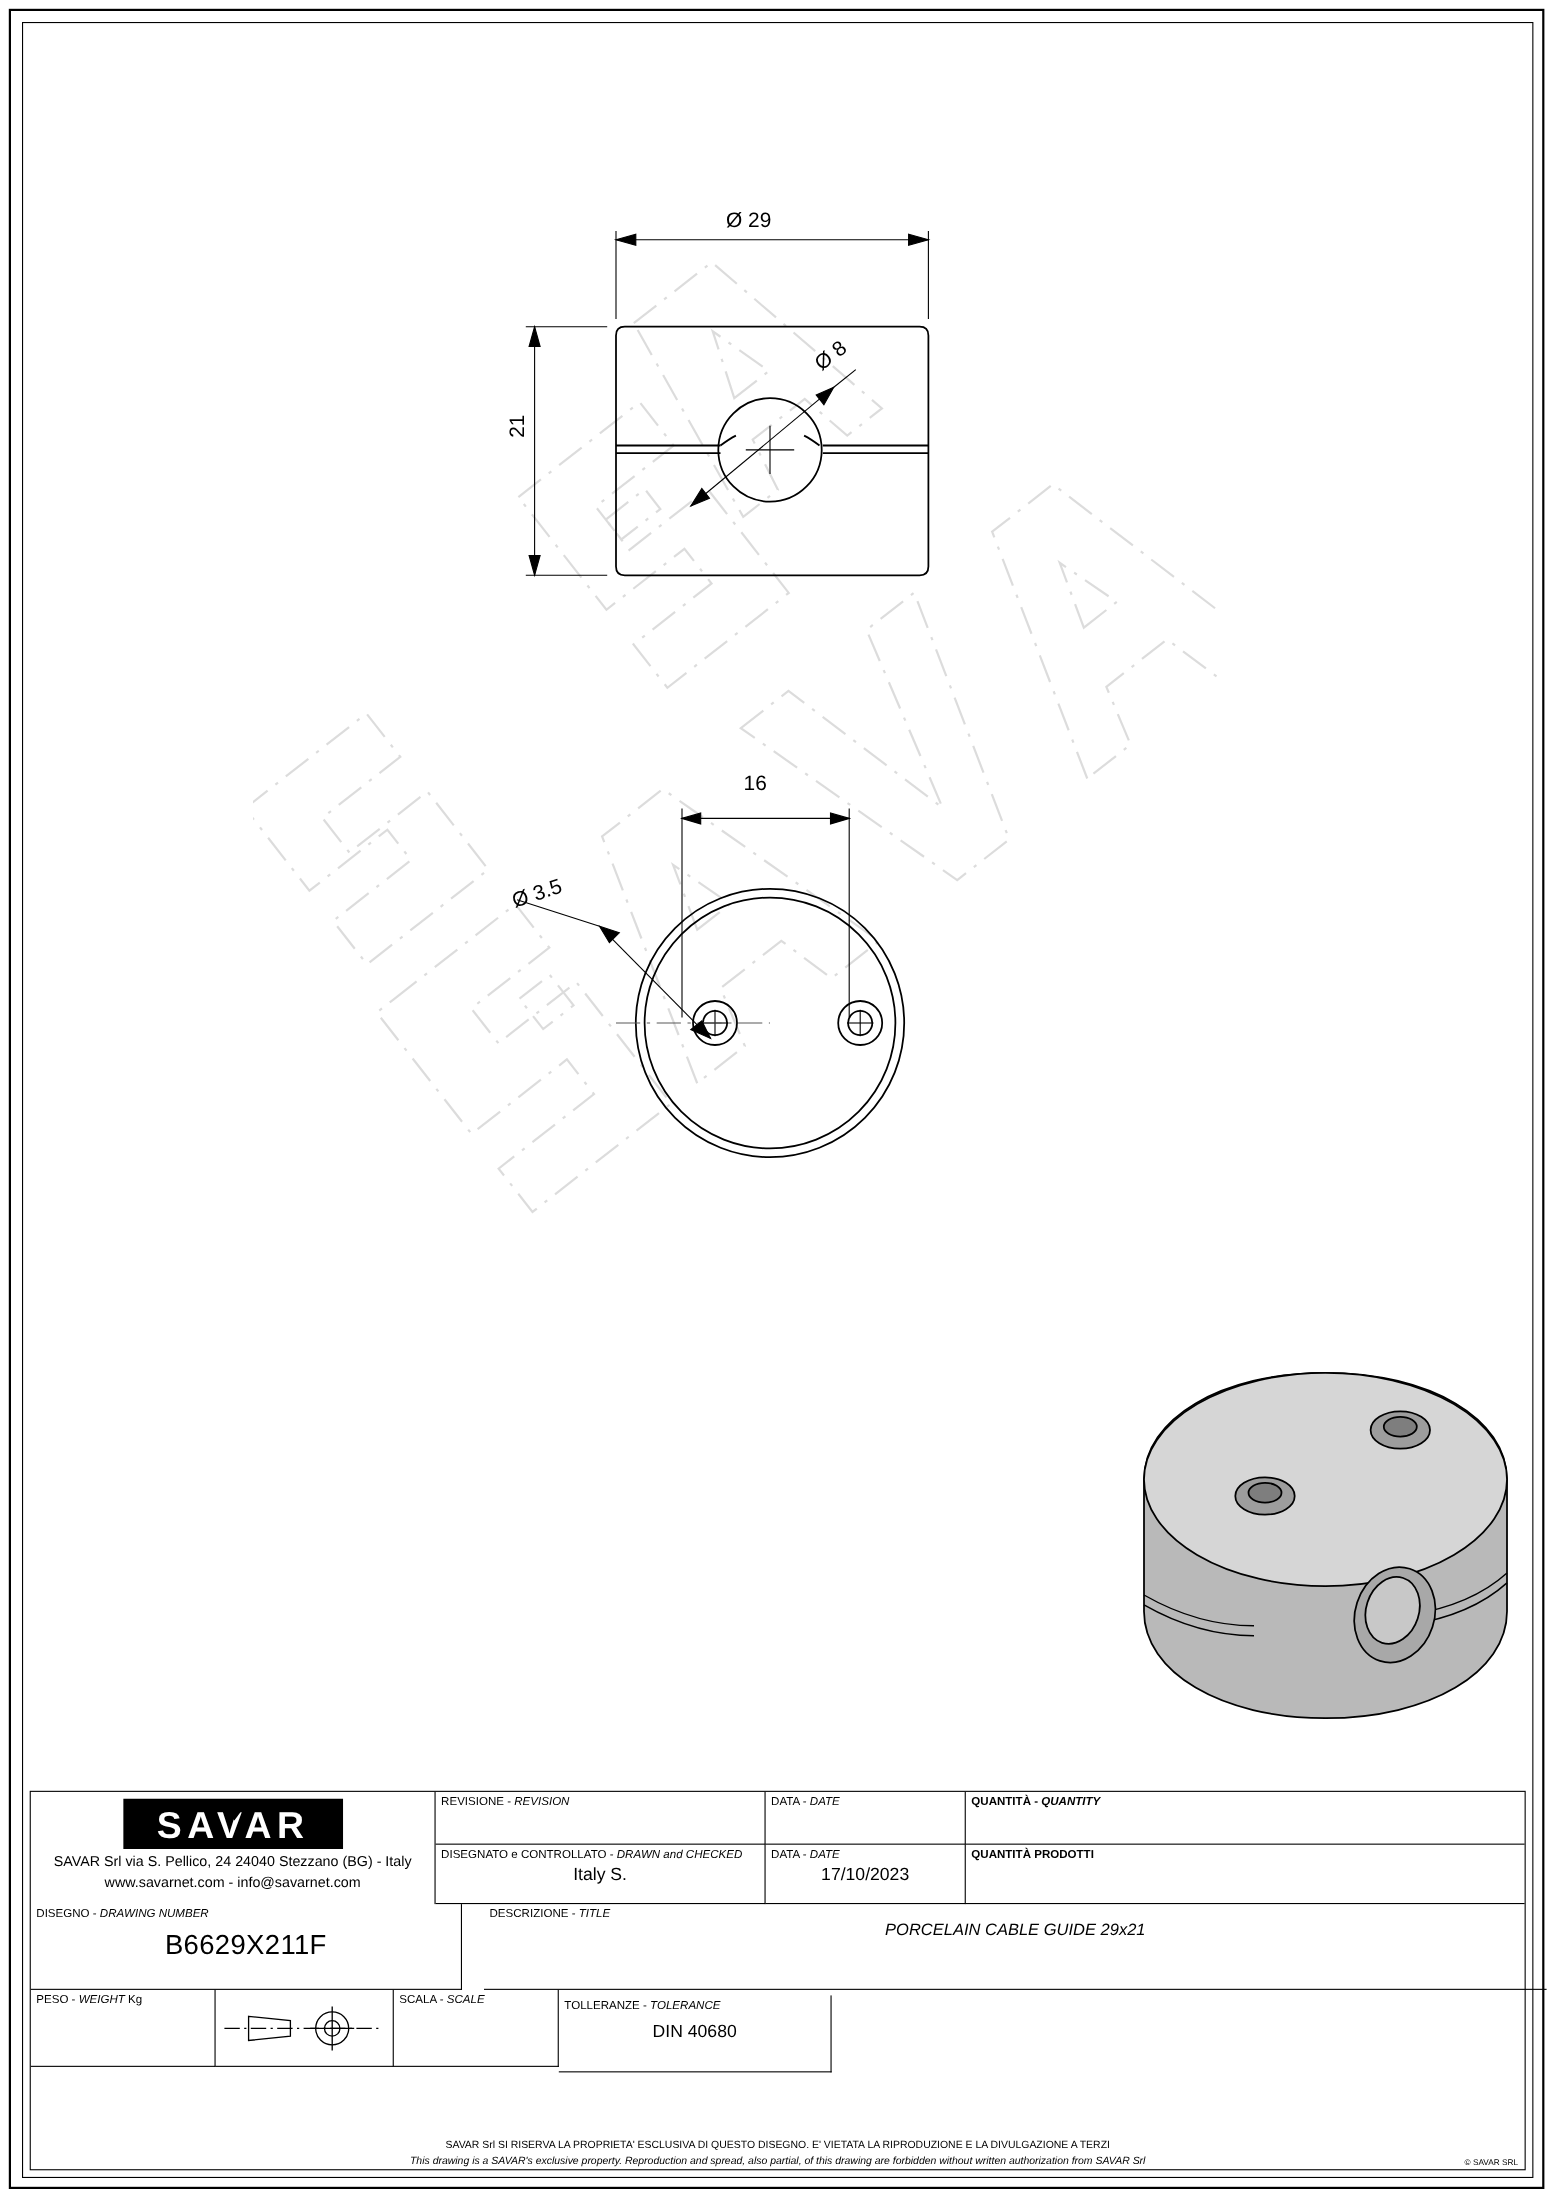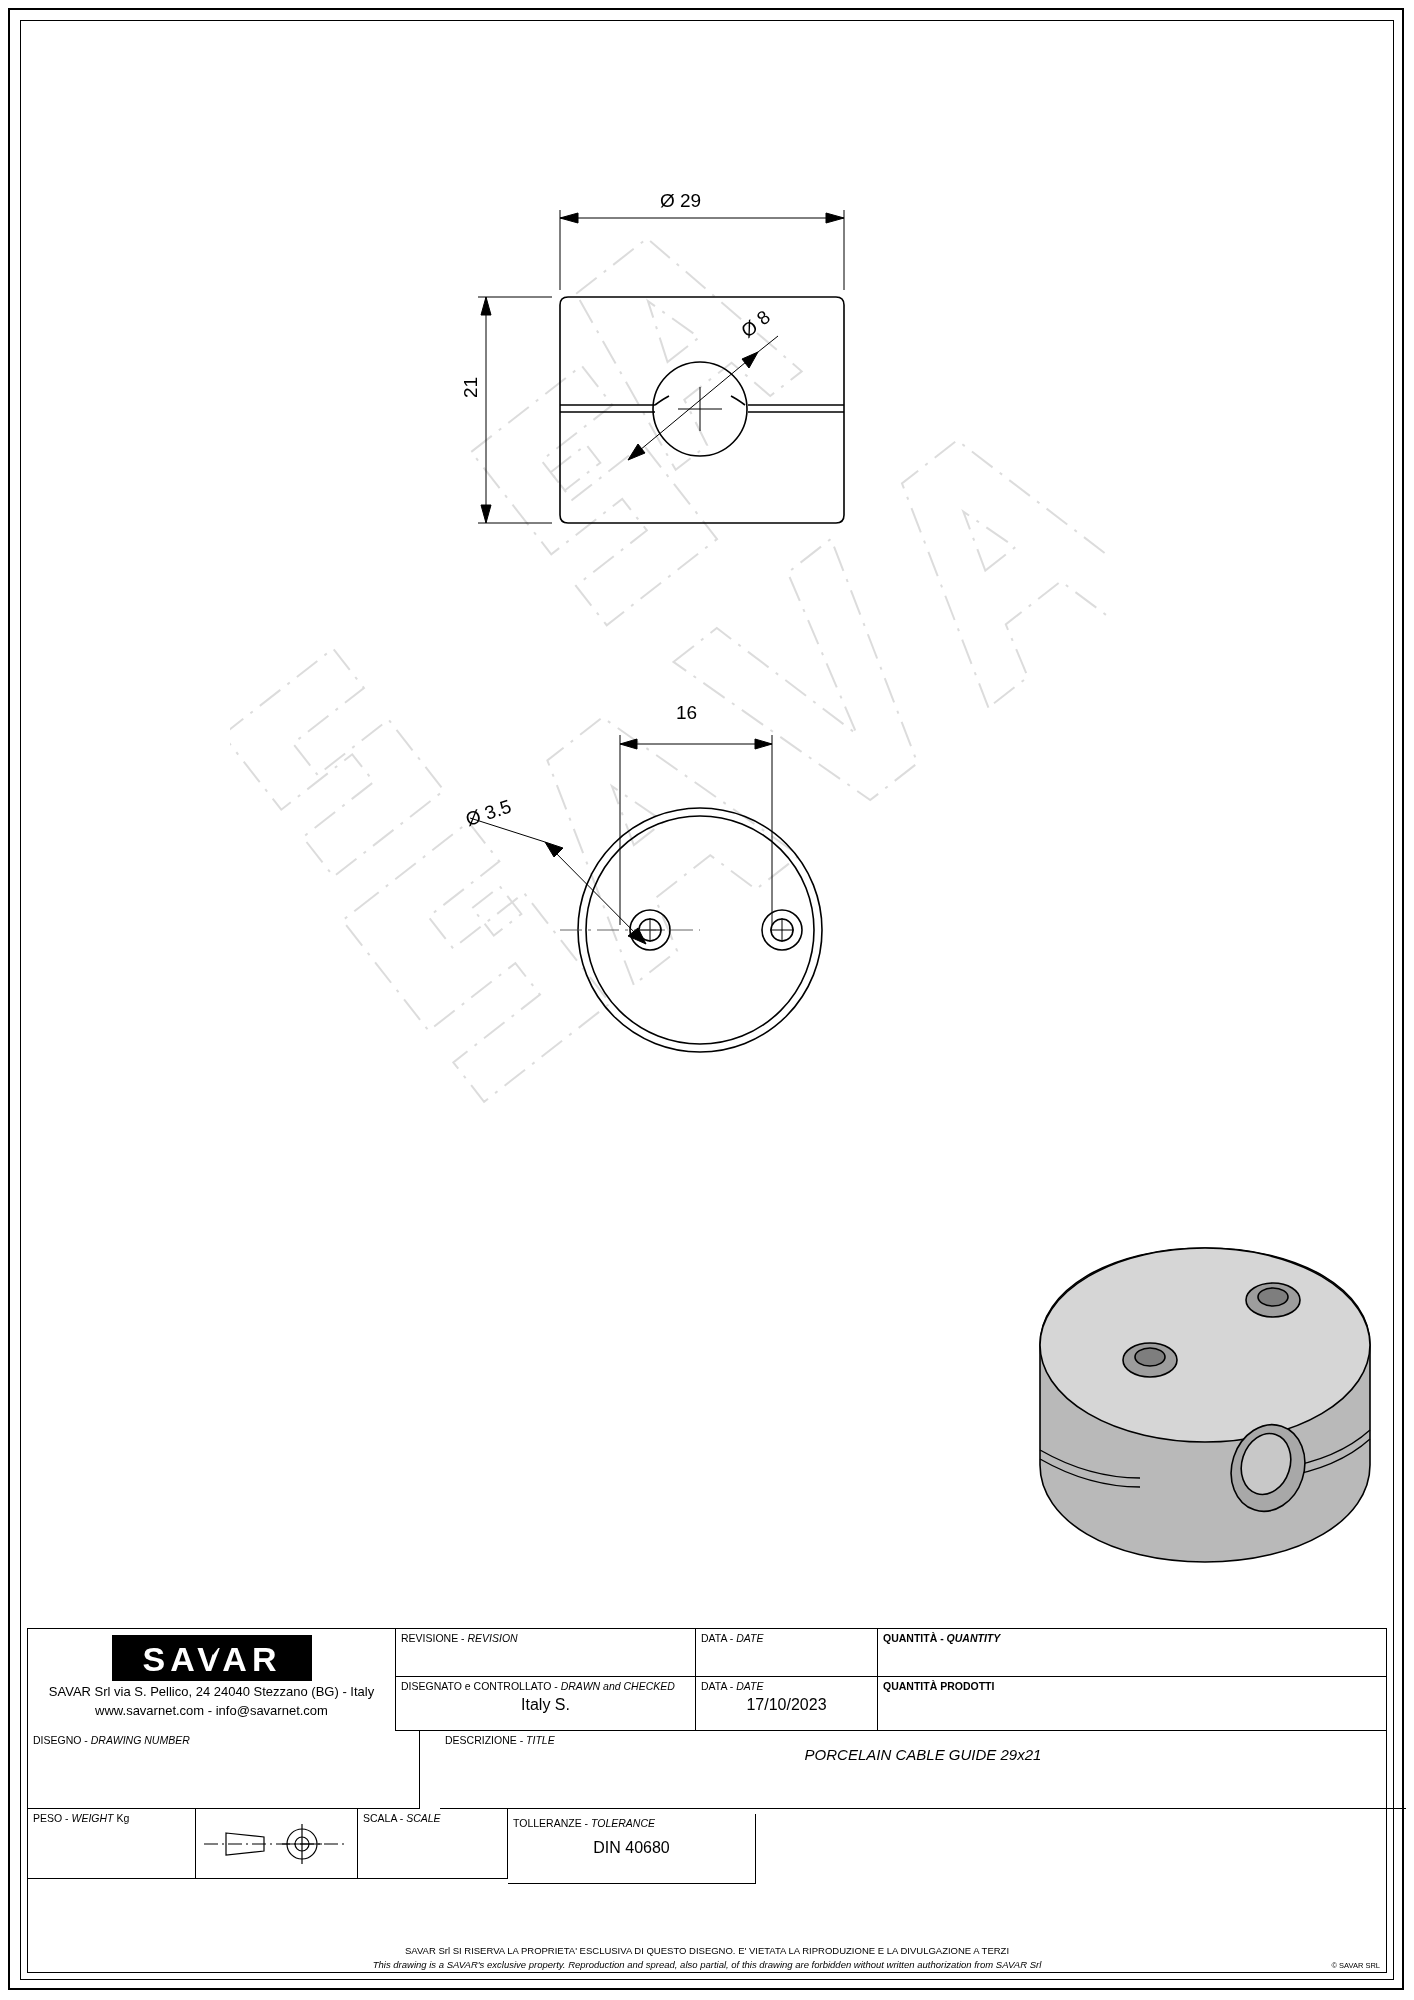--- a/index.html
+++ b/index.html
@@ -201,20 +201,21 @@
       <div class="lbl">DATA - <i>DATE</i></div>
       <div class="val" style="margin-top:4px;">17/10/2023</div>
     </div>
     <div class="cell nr" style="left:850px;top:48px;width:508px;height:54px;">
       <div class="lbl bold">QUANTITÀ  PRODOTTI</div>
       <div class="val mid"></div>
     </div>
 
     <div class="cell" style="left:0;top:102px;width:392px;height:78px;">
       <div class="lbl">DISEGNO - <i>DRAWING NUMBER</i></div>
+      <div class="val big" style="margin-top:8px;">B6629X211F</div>
     </div>
     <div class="cell nr" style="left:392px;top:102px;width:966px;height:78px;margin-left:20px;">
       <div class="lbl">DESCRIZIONE - <i>TITLE</i></div>
       <div class="val" style="font-size:15px;font-style:italic;">PORCELAIN CABLE GUIDE 29x21</div>
     </div>
 
     <div class="cell" style="left:0;top:180px;width:168px;height:70px;">
       <div class="lbl">PESO - <i>WEIGHT</i> <span>Kg</span></div>
       <div class="val"></div>
     </div>

